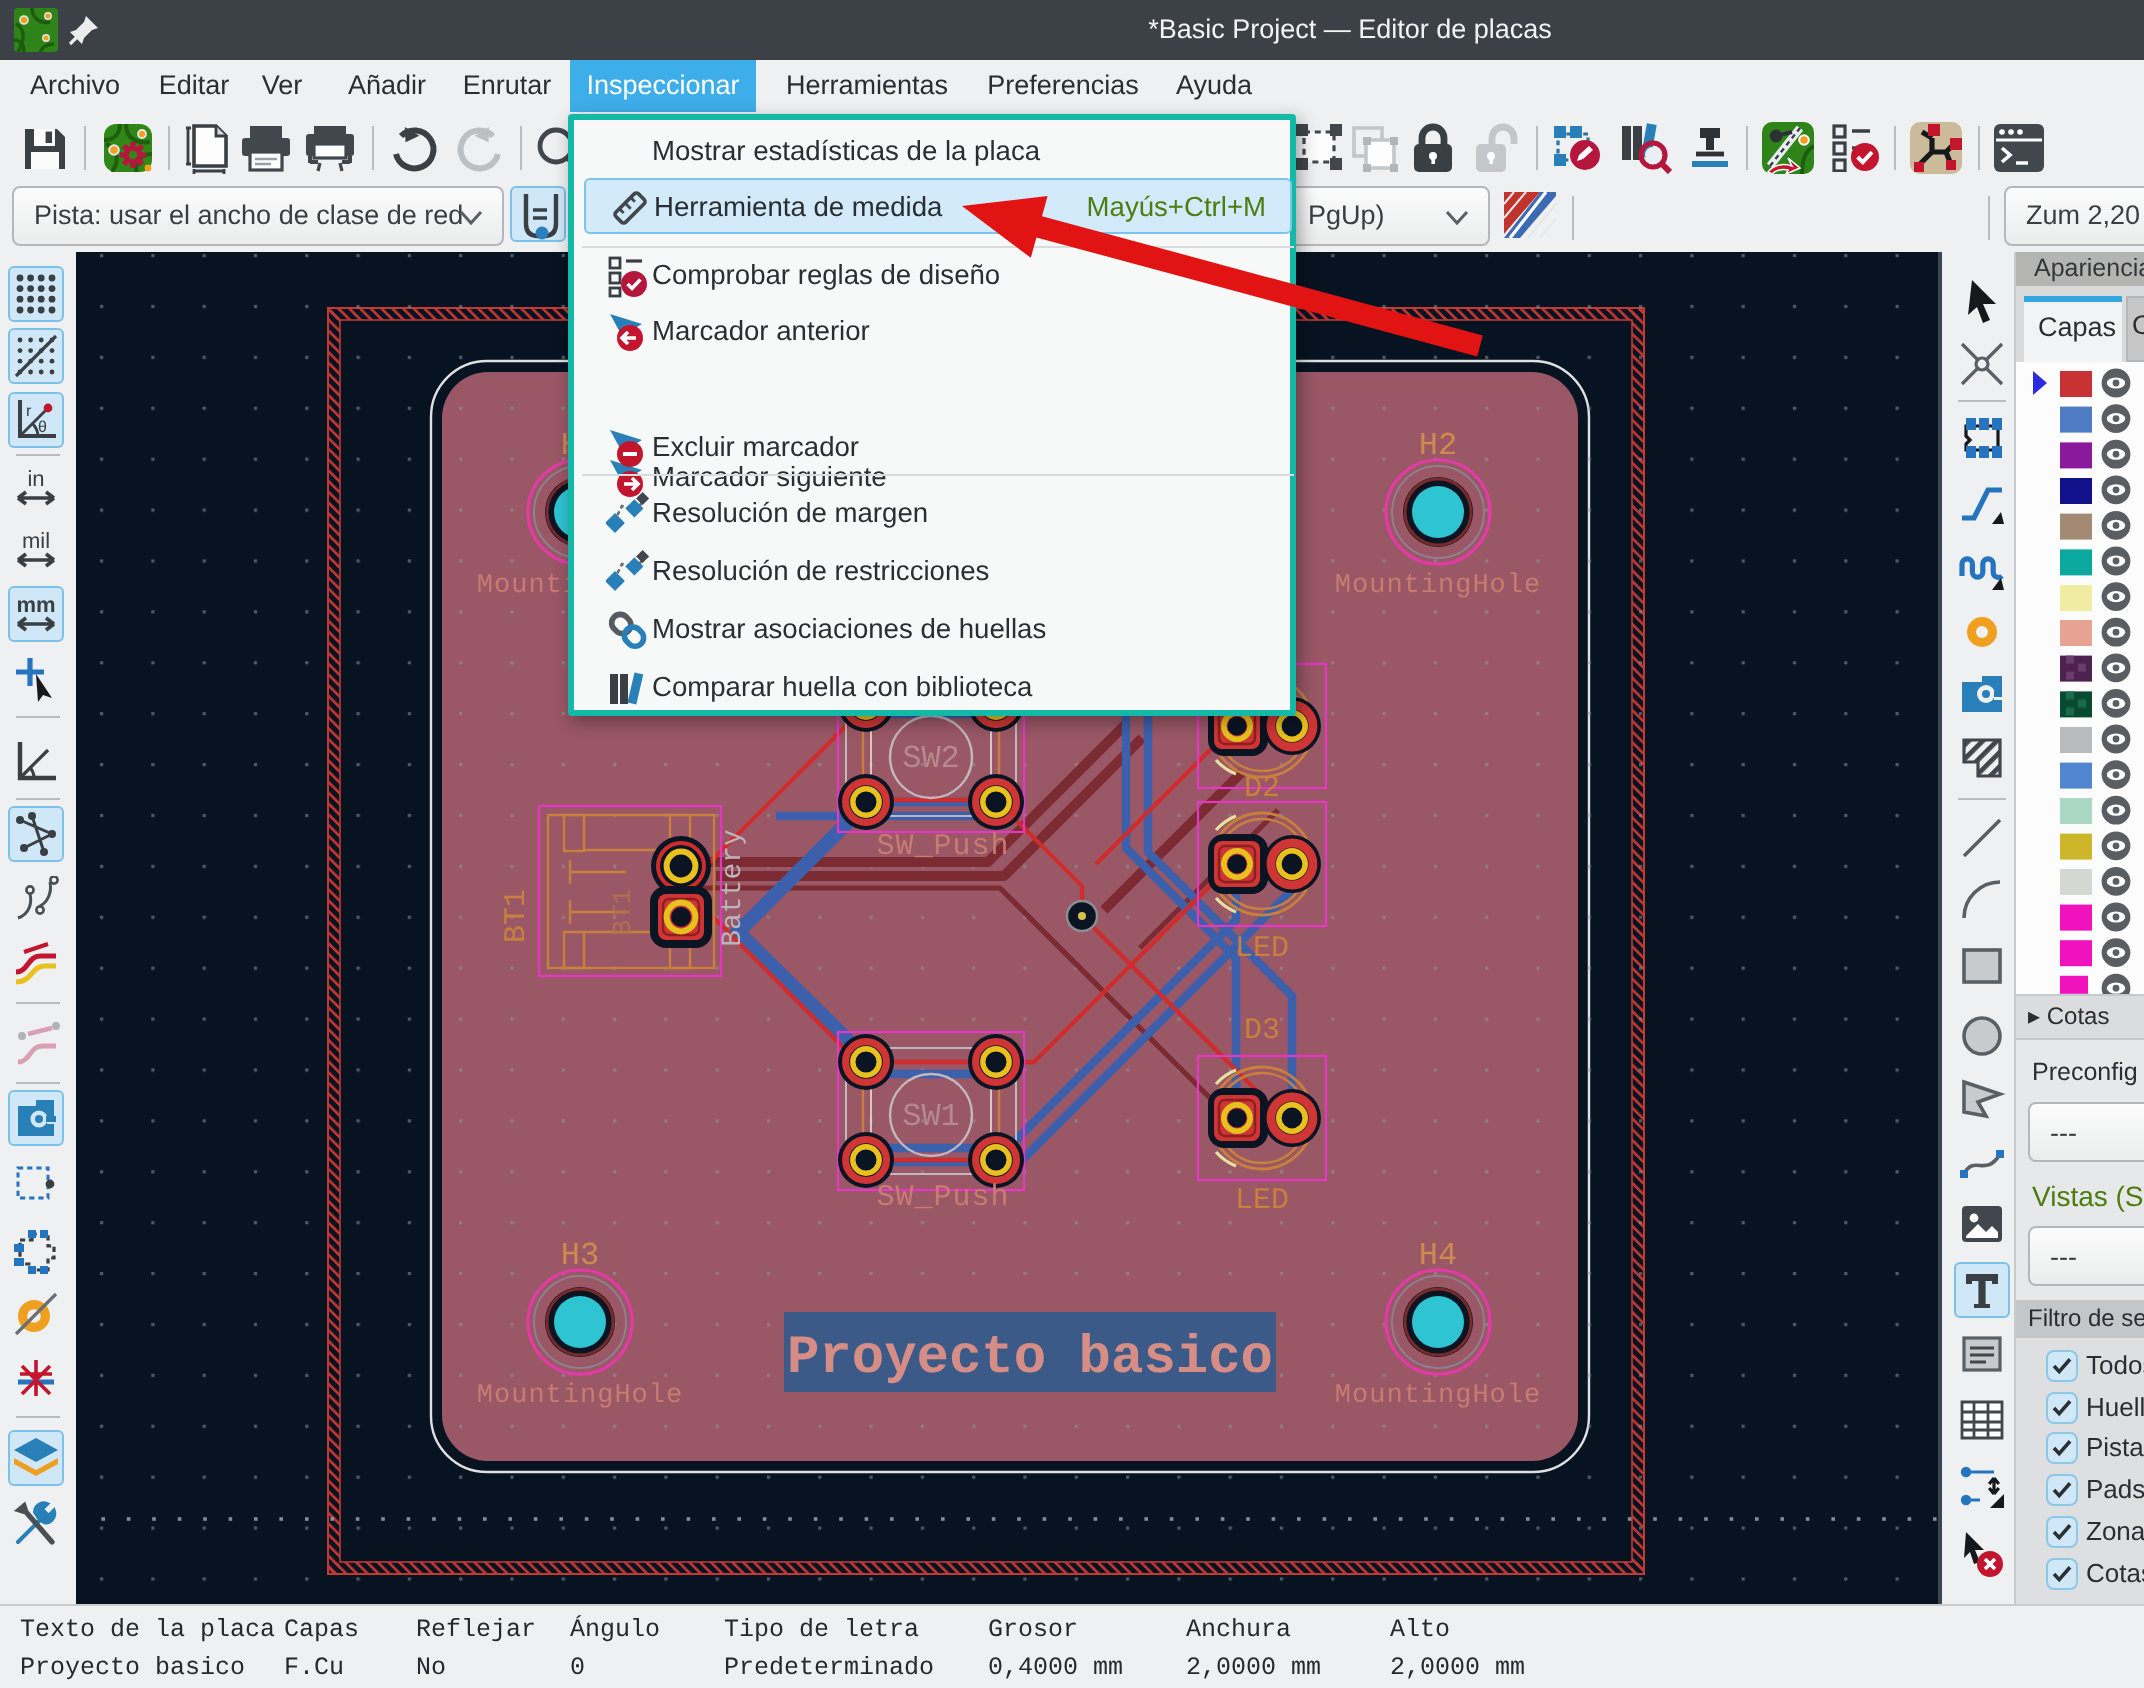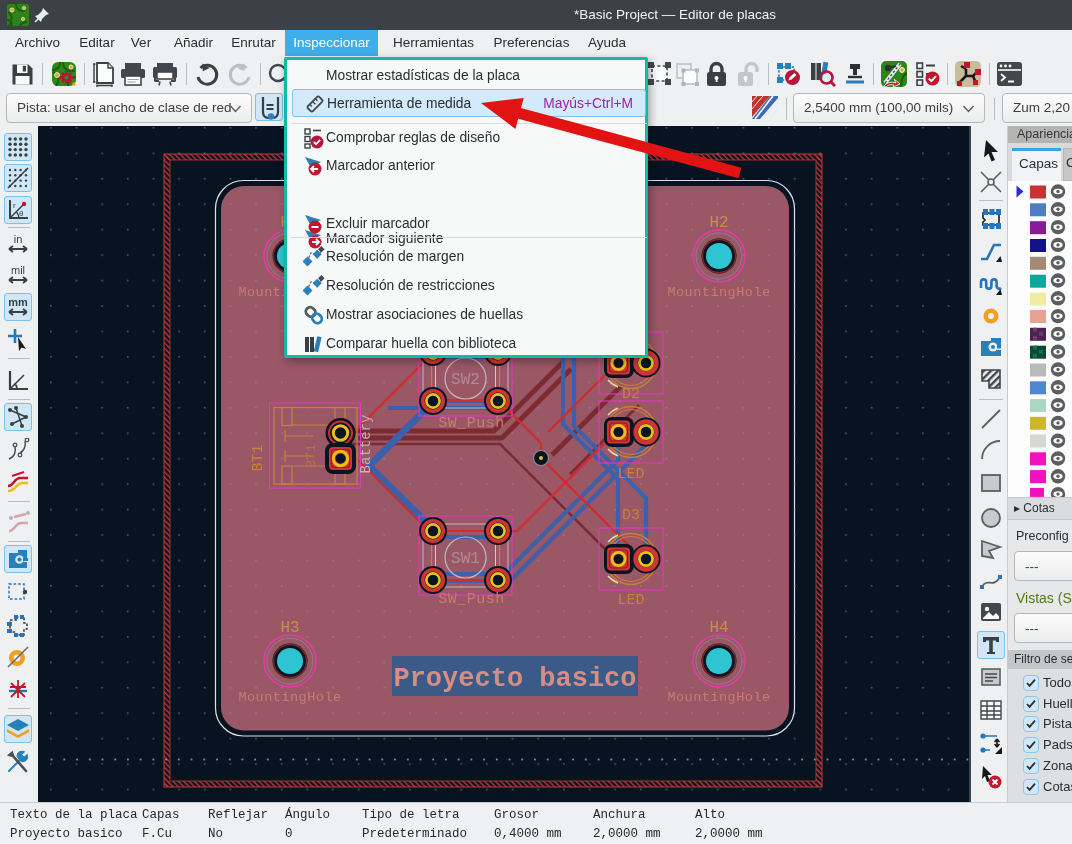--- a/index.html
+++ b/index.html
@@ -33,21 +33,21 @@
 .tbtn svg { position:absolute; left:2px; top:2px; }
 .tbtn.on svg { left:1px; top:1px; }
 
 #statusbar { position:absolute; left:0; top:802px; width:1072px; height:42px; background:#eff0f1; border-top:1px solid #c9cccf; font-size:12.5px; color:#26292d; }
 #statusbar .c { position:absolute; white-space:nowrap;font-family:Liberation Mono, monospace; }
 
 #popup { position:absolute; left:284px; top:57px; width:364px; height:301px; background:#f7f8f8;
   border:3px solid #14b8a6; border-radius:2px; box-shadow:2px 3px 9px rgba(0,0,0,0.35); z-index:50; }
 .pitem { position:absolute; left:5px; width:354px; height:28px; font-size:13.8px; color:#2a2e32; }
 .pitem .txt { position:absolute; left:34px; top:6px; white-space:nowrap; }
-.pitem .sc { position:absolute; right:12px; top:6px; color:#a21caf; }
+.pitem .sc { position:absolute; right:12px; top:6px; color:#4d7c0f; }
 .pitem .ic { position:absolute; left:11px; top:3px; width:22px; height:22px; }
 .pitem.hi { background:#d2eaf9; border:1px solid #7cc3ed; border-radius:3px; }
 .psep { position:absolute; left:4px; width:356px; height:1px; background:#d8dadc; }
 #redarrow { position:absolute; left:0; top:0; width:1072px; height:844px; z-index:60; pointer-events:none; }
 </style>
 </head>
 <body>
 <div id="app">
 
 <div id="titlebar">
@@ -240,36 +240,36 @@
           </svg>
         </span>
   </div>
   <div class="tbtn on" style="left:255px;top:1px;width:28px;height:28px;">
     <svg width="26" height="26" viewBox="0 0 26 26">
           <path d="M6 2 V17 Q6 23 12 23 H15 Q21 23 21 17 V2" fill="none" stroke="#3a3f44" stroke-width="2.2"></path>
           <path d="M9.5 10 h7 M9.5 14 h7" stroke="#3a3f44" stroke-width="1.8"></path>
           <circle cx="14" cy="21.5" r="3.2" fill="#2e7fc1"></circle>
         </svg>
   </div>
+  <div class="combo" style="left:560px;width:185px;">
+    <span class="ctext" style="left:93px;">PgUp)</span>
+    <span class="chev">
+          <svg width="13" height="13" viewBox="0 0 13 13">
+            <path d="M1.5 4 L6.5 9.5 L11.5 4" fill="none" stroke="#5a5f64" stroke-width="1.5"></path>
+          </svg>
+        </span>
+  </div>
   <svg class="icon" style="left:751px;top:3px" width="28" height="25" viewBox="0 0 28 25">
     <path d="M1 24 L19 1 H27 V3 L9 24 Z" fill="#3c6bb4"></path>
     <path d="M1 1 H19 L1 22 Z" fill="#c0342e"></path>
     <path d="M22 1 L4 24" stroke="#ffffff" stroke-width="1.6"></path>
     <path d="M6 1 L1 7 M12 1 L1 14" stroke="#e8e8e8" stroke-width="1"></path>
     <path d="M27 7 L13 24 M27 14 L19 24" stroke="#e8e8e8" stroke-width="1"></path>
   </svg>
   <div class="tsep" style="left:786px;"></div>
-  <div class="combo" style="left:793px;width:192px;">
-    <span class="ctext">2,5400 mm (100,00 mils)</span>
-    <span class="chev">
-          <svg width="13" height="13" viewBox="0 0 13 13">
-            <path d="M1.5 4 L6.5 9.5 L11.5 4" fill="none" stroke="#5a5f64" stroke-width="1.5"></path>
-          </svg>
-        </span>
-  </div>
   <div class="tsep" style="left:994px;"></div>
   <div class="combo" style="left:1002px;width:90px;">
     <span class="ctext">Zum 2,20</span>
   </div>
 </div>
 
 <div id="lefttb">
       <div style="position:absolute;left:8px;top:101px;width:22px;height:1px;background:#babdc0;"></div>
       <div style="position:absolute;left:8px;top:232px;width:22px;height:1px;background:#babdc0;"></div>
       <div style="position:absolute;left:8px;top:273px;width:22px;height:1px;background:#babdc0;"></div>

